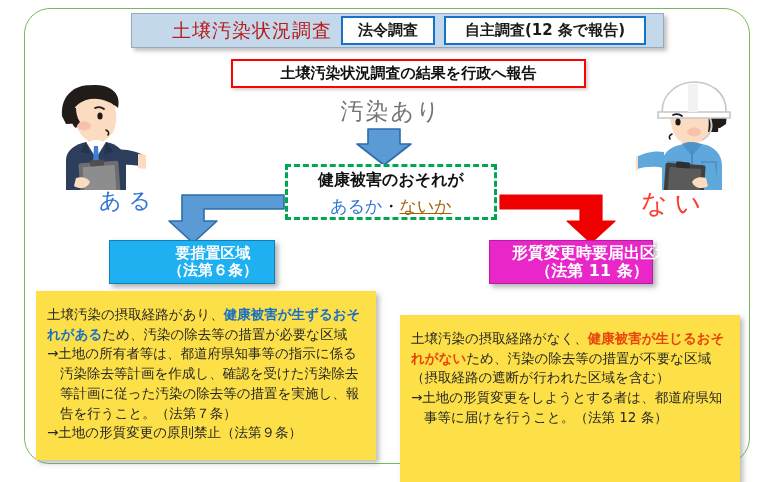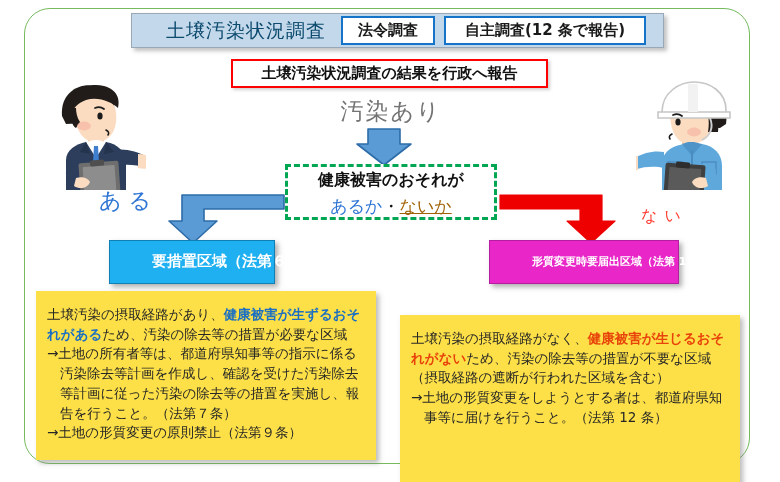--- a/index.html
+++ b/index.html
@@ -13,35 +13,35 @@
     border:1.6px solid #76ba5e;border-radius:26px;background:transparent;
     box-sizing:border-box;
   }
   
   .hdr-band{
     position:absolute;left:131px;top:13px;width:533px;height:35px;
     background:#c3d8ea;border:1px solid #9aa7b4;box-sizing:border-box;
     box-shadow:3px 3px 4px rgba(120,120,120,.45);
   }
   .hdr-title{
-    position:absolute;left:148px;top:17px;width:196px;height:28px;
+    position:absolute;left:154px;top:17px;width:196px;height:28px;
     display:flex;align-items:center;justify-content:center;
-    color:#0c4a6e;font-size:19px;letter-spacing:1px;white-space:nowrap;
+    color:#b91c1c;font-size:19px;letter-spacing:1px;white-space:nowrap;
   }
   .hdr-chip{
     position:absolute;background:#ffffff;border:2.5px solid #1573c8;
     box-sizing:border-box;display:flex;align-items:center;justify-content:center;
     color:#1a1a1a;font-weight:bold;font-size:15px;white-space:nowrap;text-align:center;
   }
   #chip1{left:341px;top:16px;width:94px;height:29px;}
   #chip2{left:444px;top:16px;width:202px;height:29px;}
 
   
   .red-box{
-    position:absolute;left:231px;top:59px;width:317px;height:29px;
+    position:absolute;left:231px;top:59px;width:355px;height:29px;
     background:#ffffff;border:2.6px solid #ff0000;box-sizing:border-box;
     display:flex;align-items:center;justify-content:center;
     font-size:15px;font-weight:bold;color:#111;white-space:nowrap;
     box-shadow:2px 2px 3px rgba(140,140,140,.4);
   }
 
   
   .kasen{
     position:absolute;left:301px;top:96px;width:180px;height:30px;
     display:flex;align-items:center;justify-content:center;
@@ -64,39 +64,39 @@
   .gb-l2 .blue{color:#2e75d4;}
   .gb-l2 .dot{color:#111;}
   .gb-l2 .red{color:#a16207;text-decoration:underline;}
 
   
   .aru{
     position:absolute;left:99px;top:186px;color:#2e75d4;font-size:22px;
     letter-spacing:7px;white-space:nowrap;
   }
   .nai{
-    position:absolute;left:641px;top:186px;color:#ff3b30;font-size:16px;
-    letter-spacing:7px;white-space:nowrap;margin-top:20px;
+    position:absolute;left:641px;top:186px;color:#ff3b30;font-size:26px;
+    letter-spacing:7px;white-space:nowrap;
   }
 
   
   .res-box{
     position:absolute;box-sizing:border-box;color:#ffffff;font-weight:bold;
-    display:flex;flex-direction:row;align-items:center;
+    display:flex;flex-direction:column;align-items:center;justify-content:center;
     line-height:1.15;white-space:nowrap;
     box-shadow:3px 3px 5px rgba(110,110,110,.55);
     padding-left:42px;
   }
   #res-left{
     left:109px;top:240px;width:166px;height:44px;
     background:#1eb0f0;border:1.5px solid #0f7fb5;font-size:15px;
   }
   #res-right{
-    left:489px;top:240px;width:190px;height:44px;
-    background:#e927c8;border:1.5px solid #b51ea0;font-size:11px;
+    left:489px;top:240px;width:164px;height:44px;
+    background:#e927c8;border:1.5px solid #b51ea0;font-size:16px;
   }
 
   
   .panel{
     position:absolute;background:#fde047;box-sizing:border-box;
     box-shadow:3px 3px 5px rgba(120,120,120,.5);
   }
   #panel-left{left:36px;top:291px;width:340px;height:169px;}
   #panel-right{left:400px;top:291px;width:340px;height:169px;margin-top:24px;}
   .ptxt{

